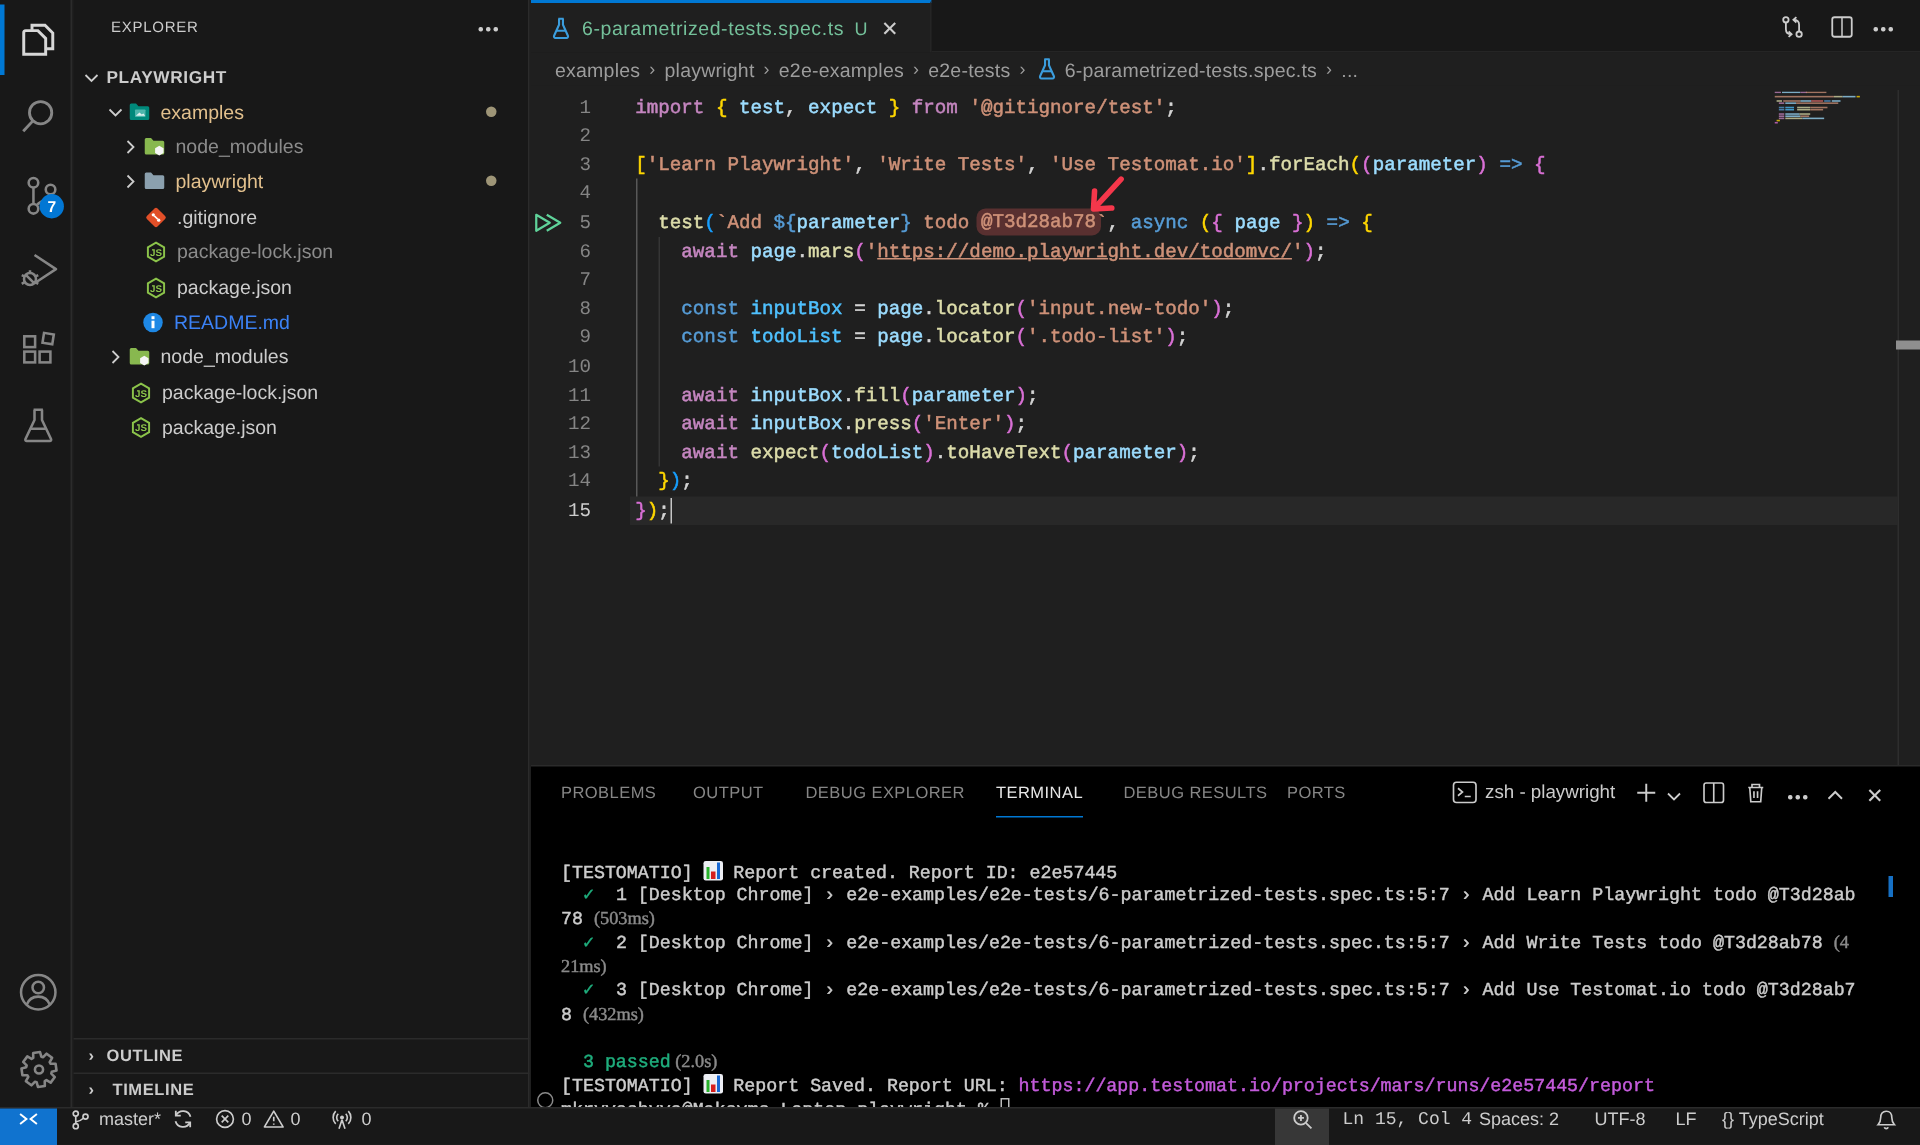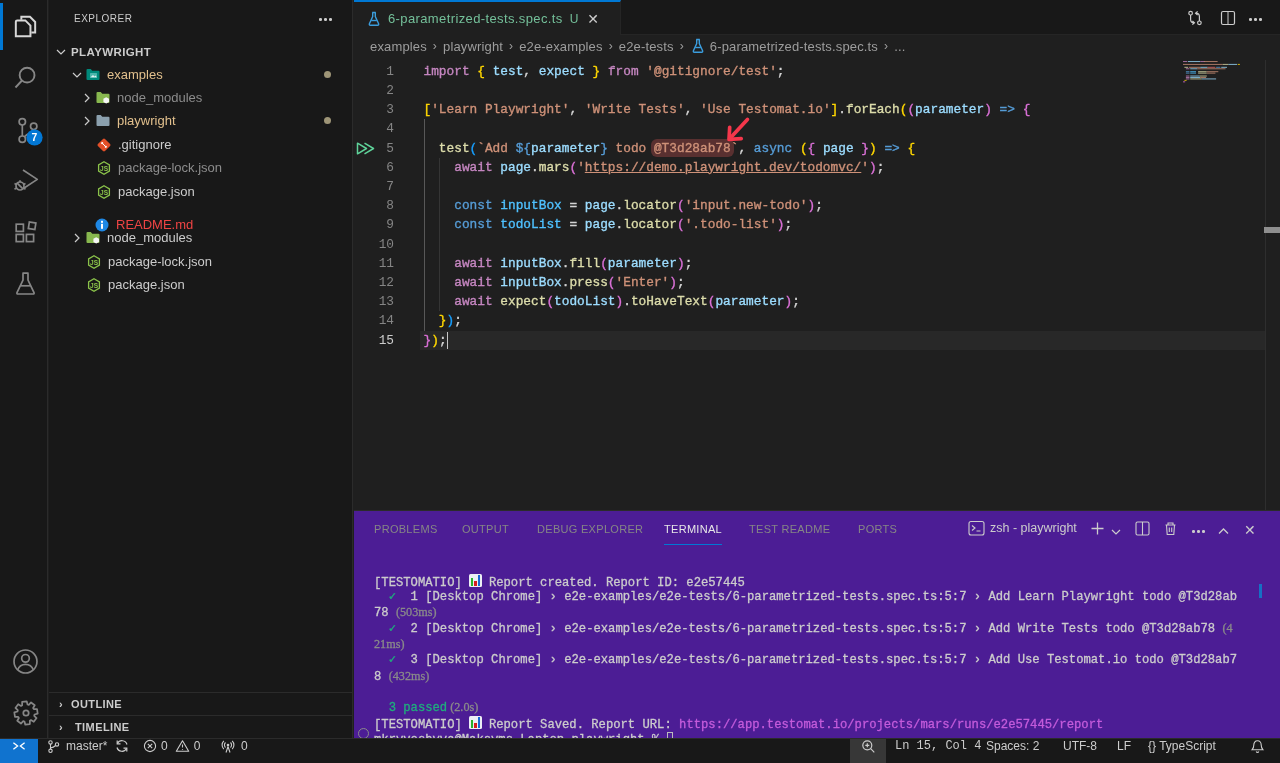--- a/index.html
+++ b/index.html
@@ -43,21 +43,21 @@
   #gutter { position:absolute; left:0; top:4.8px; width:40px; text-align:right; white-space:pre;
     font-family:"Liberation Mono",monospace; font-size:12.8px; line-height:19.2px; color:#858585; }
   #codetext { position:absolute; left:69.5px; top:4.8px;
     font-family:"Liberation Mono",monospace; font-size:12.8px; line-height:19.2px; color:#d4d4d4; white-space:pre; -webkit-text-stroke:0.35px currentColor; }
   .pu { color:#c586c0; } .bl { color:#569cd6; } .lb { color:#9cdcfe; }
   .cb { color:#4fc1ff; } .fn { color:#dcdcaa; } .or { color:#ce9178; }
   .b1 { color:#ffd700; } .b2 { color:#da70d6; } .b3 { color:#179fff; }
   .wh { color:#d4d4d4; }
 
   
-  #panel { position:absolute; left:0; top:510px; width:926px; height:228px; background:#4c1d95;
+  #panel { position:absolute; left:0; top:510px; width:926px; height:228px; background:#000000;
     border-top:1px solid #2b2b2b; }
   .ptab { position:absolute; top:0; height:35px; display:flex; align-items:center;
     font-size:11px; letter-spacing:.3px; color:#868686; }
   #term { position:absolute; left:20px; top:62.5px; font-family:"Liberation Mono",monospace;
     font-size:12.2px; line-height:15.1px; color:#cccccc; white-space:pre; -webkit-text-stroke:0.3px currentColor; }
   .tg { color:#1fae7d; } .tdim { color:#8a8a8a;font-family:Liberation Serif, serif; } .tmag { color:#c45bdb; }
   #hl8 { background:rgba(224,88,88,0.30); border-radius:6px; padding:1.5px 3px; margin:-1.5px -3px; }
   .emoji { display:inline-block; width:12.5px; height:13.5px; position:relative; vertical-align:-2px; background:#eceef4; border-radius:1.5px; }
   .emoji i { position:absolute; bottom:1px; width:2.8px; }
 
@@ -218,21 +218,21 @@
       <div class="row" style="top:180px; color:#cccccc;">
         <span class="fi" style="margin-left:47px;">
           <svg width="16" height="16" viewBox="0 0 16 16" fill="none">
               <path d="M8 1.8 L13.4 4.9 L13.4 11.1 L8 14.2 L2.6 11.1 L2.6 4.9 Z" stroke="#8bc34a" stroke-width="1.3"></path>
               <text x="8" y="10.6" text-anchor="middle" font-size="6.5" fill="#8bc34a" font-family="Liberation Sans" font-weight="bold">JS</text>
             </svg>
         </span>
         <span>package.json</span>
       </div>
 
-      <div class="row" style="top:213px; color:#ef4444;">
+      <div class="row" style="top:203px; color:#3b82f6;">
         <span class="fi" style="margin-left:45px;">
           <svg width="16" height="16" viewBox="0 0 16 16">
               <circle cx="8" cy="8" r="6.5" fill="#1e88e5"></circle>
               <rect x="7" y="6.8" width="2" height="5" fill="#fff"></rect>
               <rect x="7" y="3.8" width="2" height="2" fill="#fff"></rect>
             </svg>
         </span>
         <span>README.md</span>
       </div>
 
@@ -416,21 +416,21 @@
             <rect x="0.0" y="20.30" width="2.2" height="1.05" fill="#da70d6" opacity="0.75"></rect>
           </svg></div>
       <div class="abs" style="left:911px; top:3px; width:1px; height:450px; background:#2e2e2e;"></div>
       <div class="abs" style="left:910px; top:170px; width:16px; height:6px; background:#8f8f8f;"></div>
     </div>
     <div id="panel">
       <div class="ptab" style="left:20px;">PROBLEMS</div>
       <div class="ptab" style="left:108px;">OUTPUT</div>
       <div class="ptab" style="left:183px;">DEBUG EXPLORER</div>
       <div class="ptab" style="left:310px; color:#e7e7e7;">TERMINAL<span style="position:absolute; left:0; right:0; top:33px; height:1px; background:#0078d4;"></span></div>
-      <div class="ptab" style="left:395px;">TEST README</div>
+      <div class="ptab" style="left:395px;">DEBUG RESULTS</div>
       <div class="ptab" style="left:504px;">PORTS</div>
       <div class="abs" style="left:614px; top:9px;">
         <svg width="17" height="17" viewBox="0 0 17 17" fill="none" stroke="#cccccc" stroke-width="1.1">
           <rect x="1" y="1.5" width="15" height="13.5" rx="2"></rect>
           <path d="M4 5.5 L7 8 L4 10.5 M8.5 11 L12.5 11"></path>
         </svg>
       </div>
       <div class="abs" style="left:636px; top:10px; font-size:12.5px; color:#cccccc;">zsh - playwright</div>
       <div class="abs" style="left:735px; top:9px;">
         <svg width="17" height="17" viewBox="0 0 17 17" stroke="#cccccc" stroke-width="1.3">

